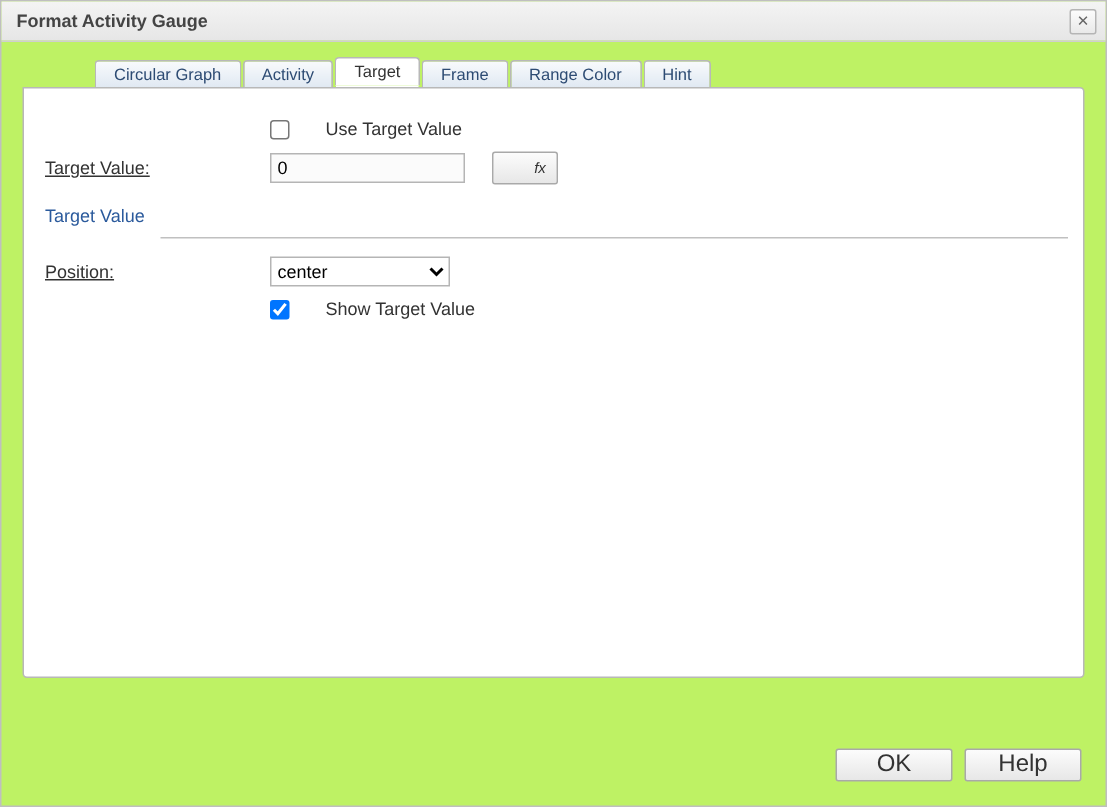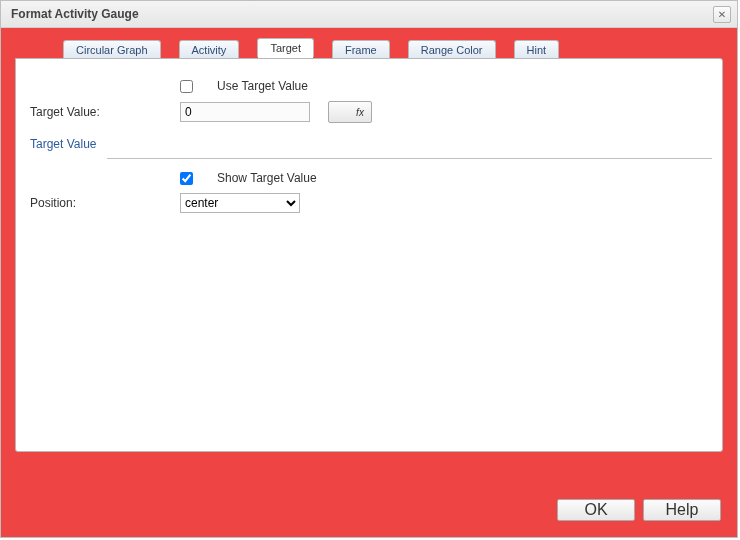--- a/index.html
+++ b/index.html
@@ -9,21 +9,21 @@
     height: 540px;
     font-family: Arial, Helvetica, sans-serif;
     font-size: 12px;
     color: #333;
     background: #fff;
   }
   .dialog {
     width: 738px;
     height: 538px;
     border: 1px solid #bfbfbf;
-    background: #ef4444;
+    background: #bef264;
     position: relative;
     box-sizing: border-box;
   }
   .titlebar {
     height: 26px;
     background: linear-gradient(#f4f4f4, #e6e6e6);
     border-bottom: 1px solid #cfcfcf;
     display: flex;
     align-items: center;
     justify-content: space-between;
@@ -45,21 +45,21 @@
     font-size: 10px;
     color: #666;
     cursor: pointer;
     border-radius: 2px;
   }
   .tabs-outer {
     padding: 10px 14px 0 14px;
   }
   .tabs {
     display: flex;
-    gap: 18px;
+    gap: 1px;
     padding-left: 48px;
   }
   .tab {
     height: 18px;
     line-height: 18px;
     padding: 0 12px;
     border: 1px solid #b8b8b8;
     border-bottom: none;
     border-radius: 3px 3px 0 0;
     background: linear-gradient(#f8fafc, #dfe8f2);
@@ -96,20 +96,21 @@
   }
   .row {
     display: flex;
     align-items: center;
     margin-bottom: 8px;
   }
   .label-col {
     width: 150px;
     padding-left: 4px;
     color: #333;
+    text-decoration: underline;
   }
   .ctrl-col {
     flex: 1;
     display: flex;
     align-items: center;
     gap: 18px;
   }
   .section-label {
     color: #2b5a9c;
     padding-left: 4px;
@@ -217,33 +218,33 @@
             </div>
           </div>
         </div>
 
         <div class="row" style="margin-top:4px; margin-bottom:12px;align-items:flex-end;">
           <div class="section-label">Target Value</div>
           <div class="section-line"></div>
         </div>
 
         <div class="row">
-          <div class="label-col"></div>
-          <div class="ctrl-col">
-            <input type="checkbox" class="chk" checked="" style="">
-            <span class="chk-label">Show Target Value</span>
-          </div>
-        </div>
-
-        <div class="row">
           <div class="label-col">Position:</div>
           <div class="ctrl-col">
             <select class="sel">
               <option>center</option>
             </select>
+          </div>
+        </div>
+
+        <div class="row">
+          <div class="label-col"></div>
+          <div class="ctrl-col">
+            <input type="checkbox" class="chk" checked="" style="">
+            <span class="chk-label">Show Target Value</span>
           </div>
         </div>
 
       </div>
     </div>
   </div>
 
   <div class="footer">
     <button class="btn">OK</button>
     <button class="btn">Help</button>

